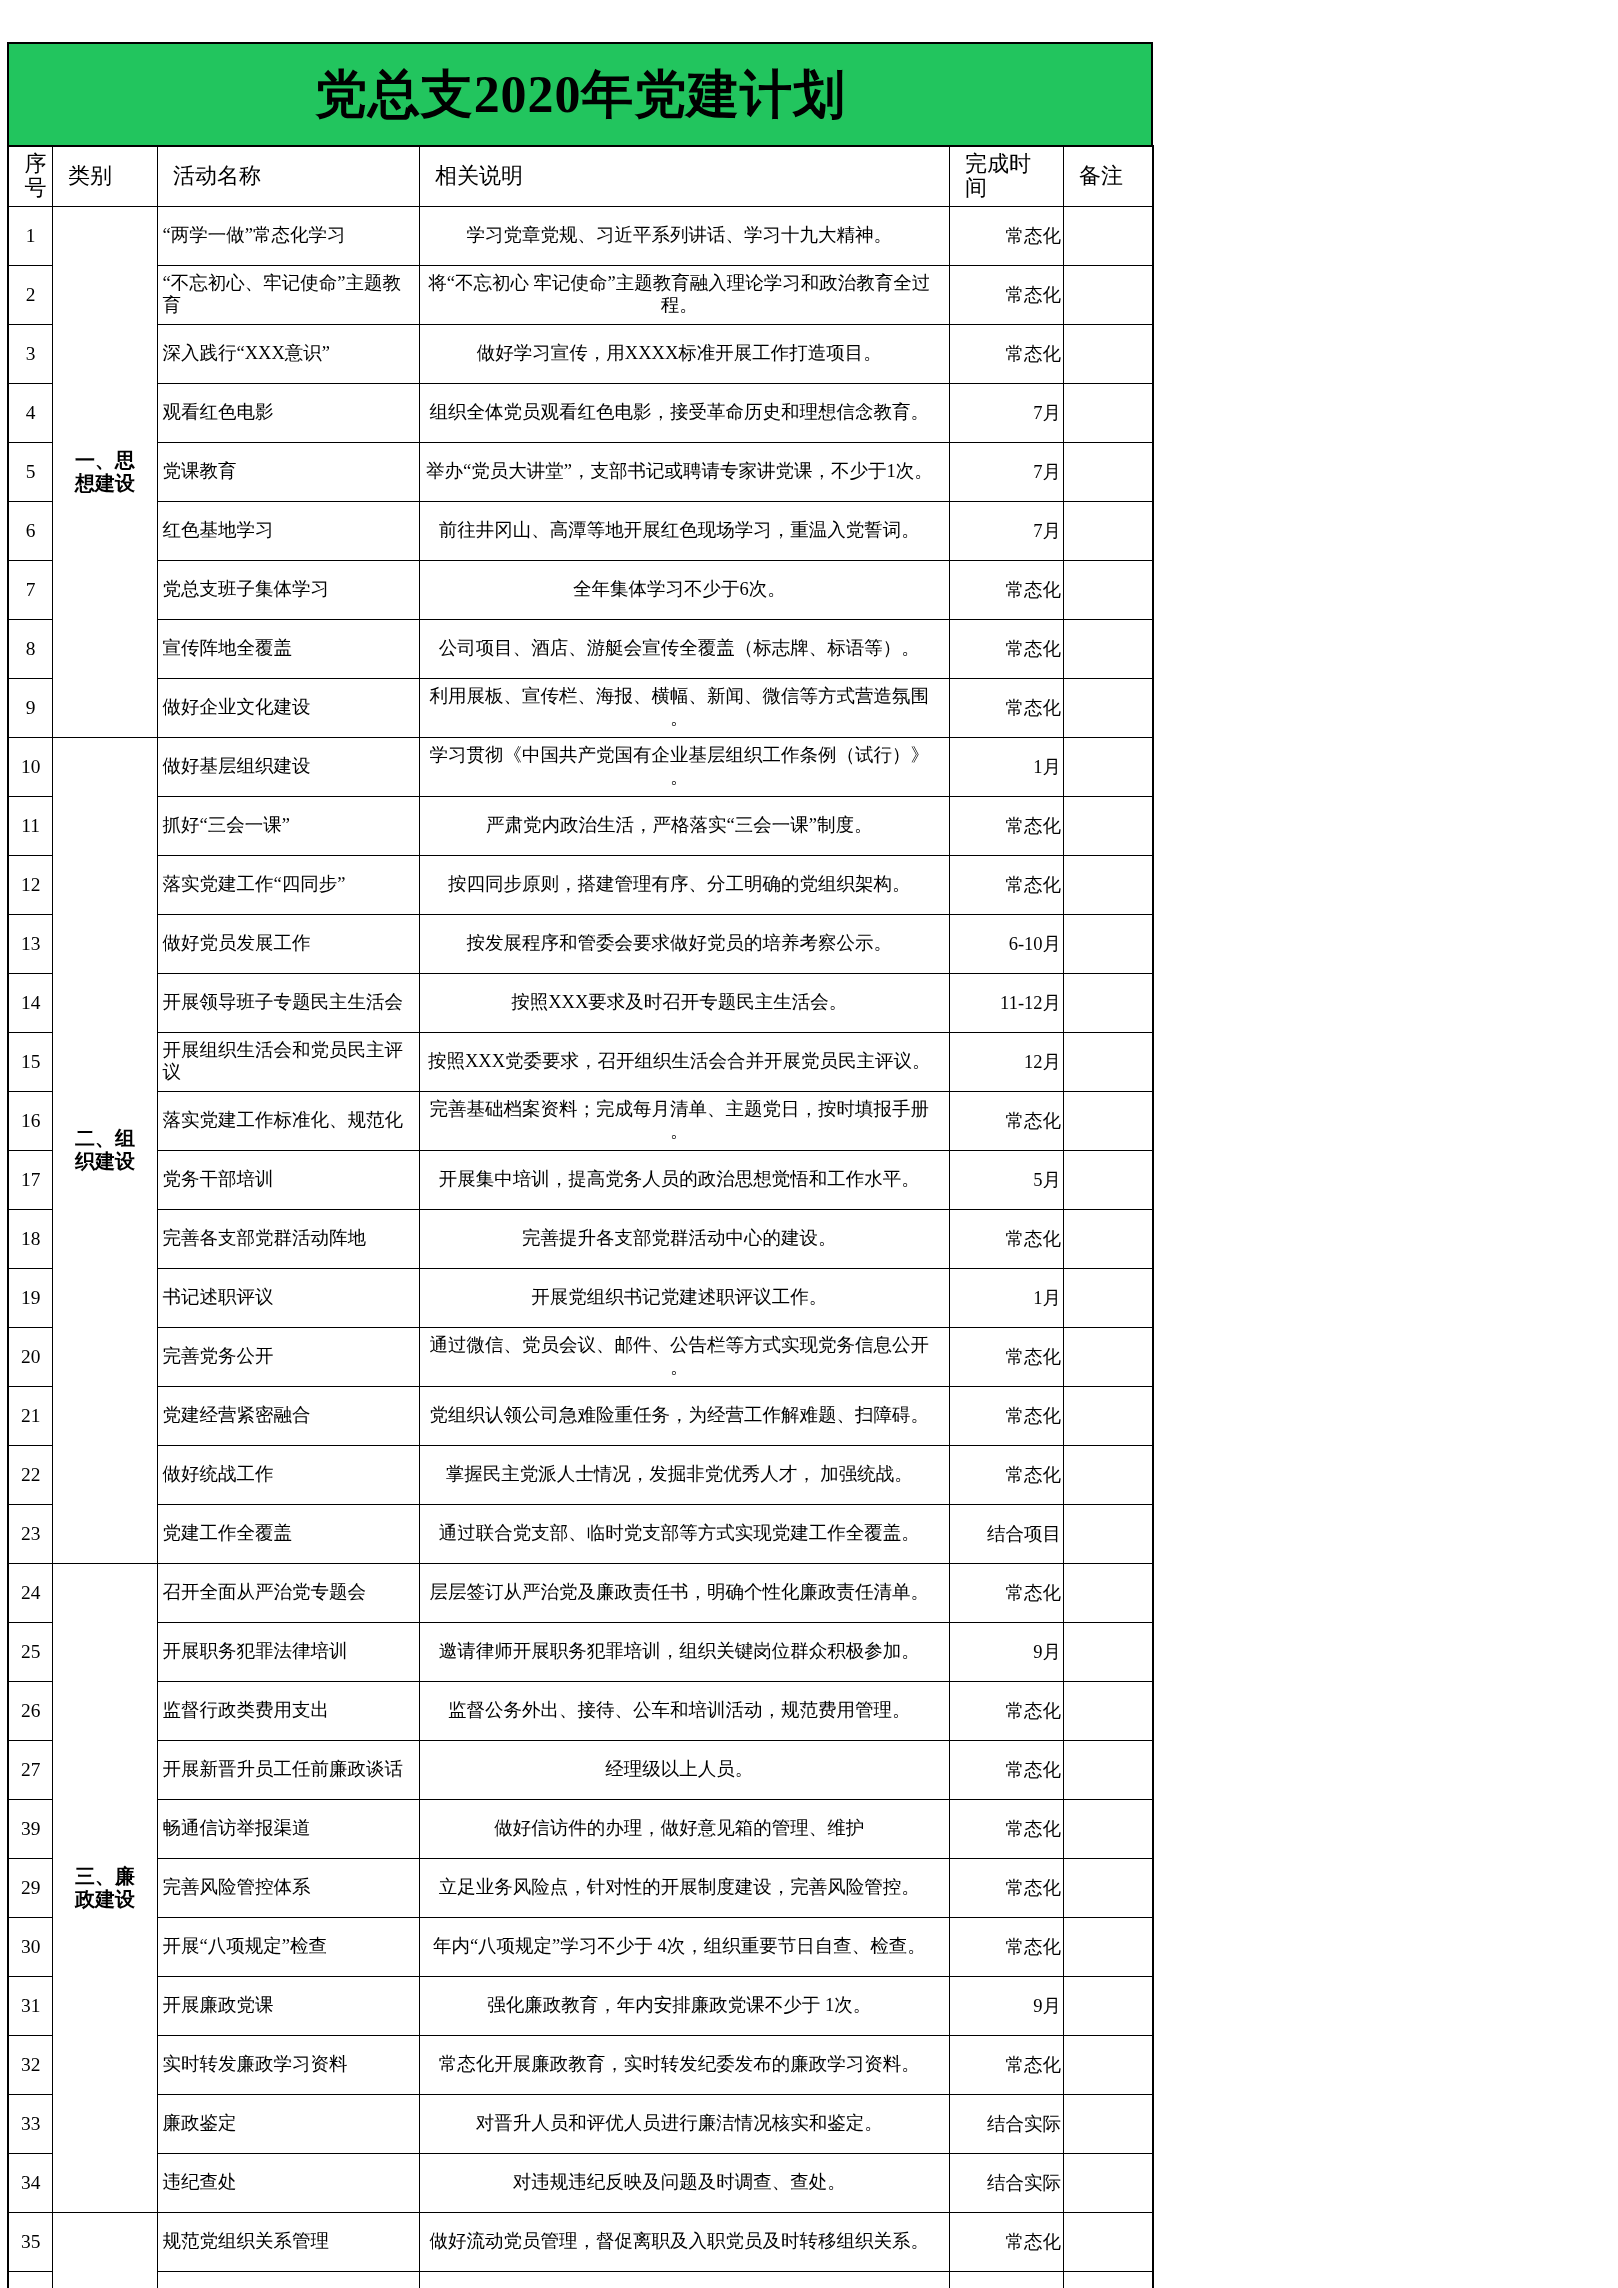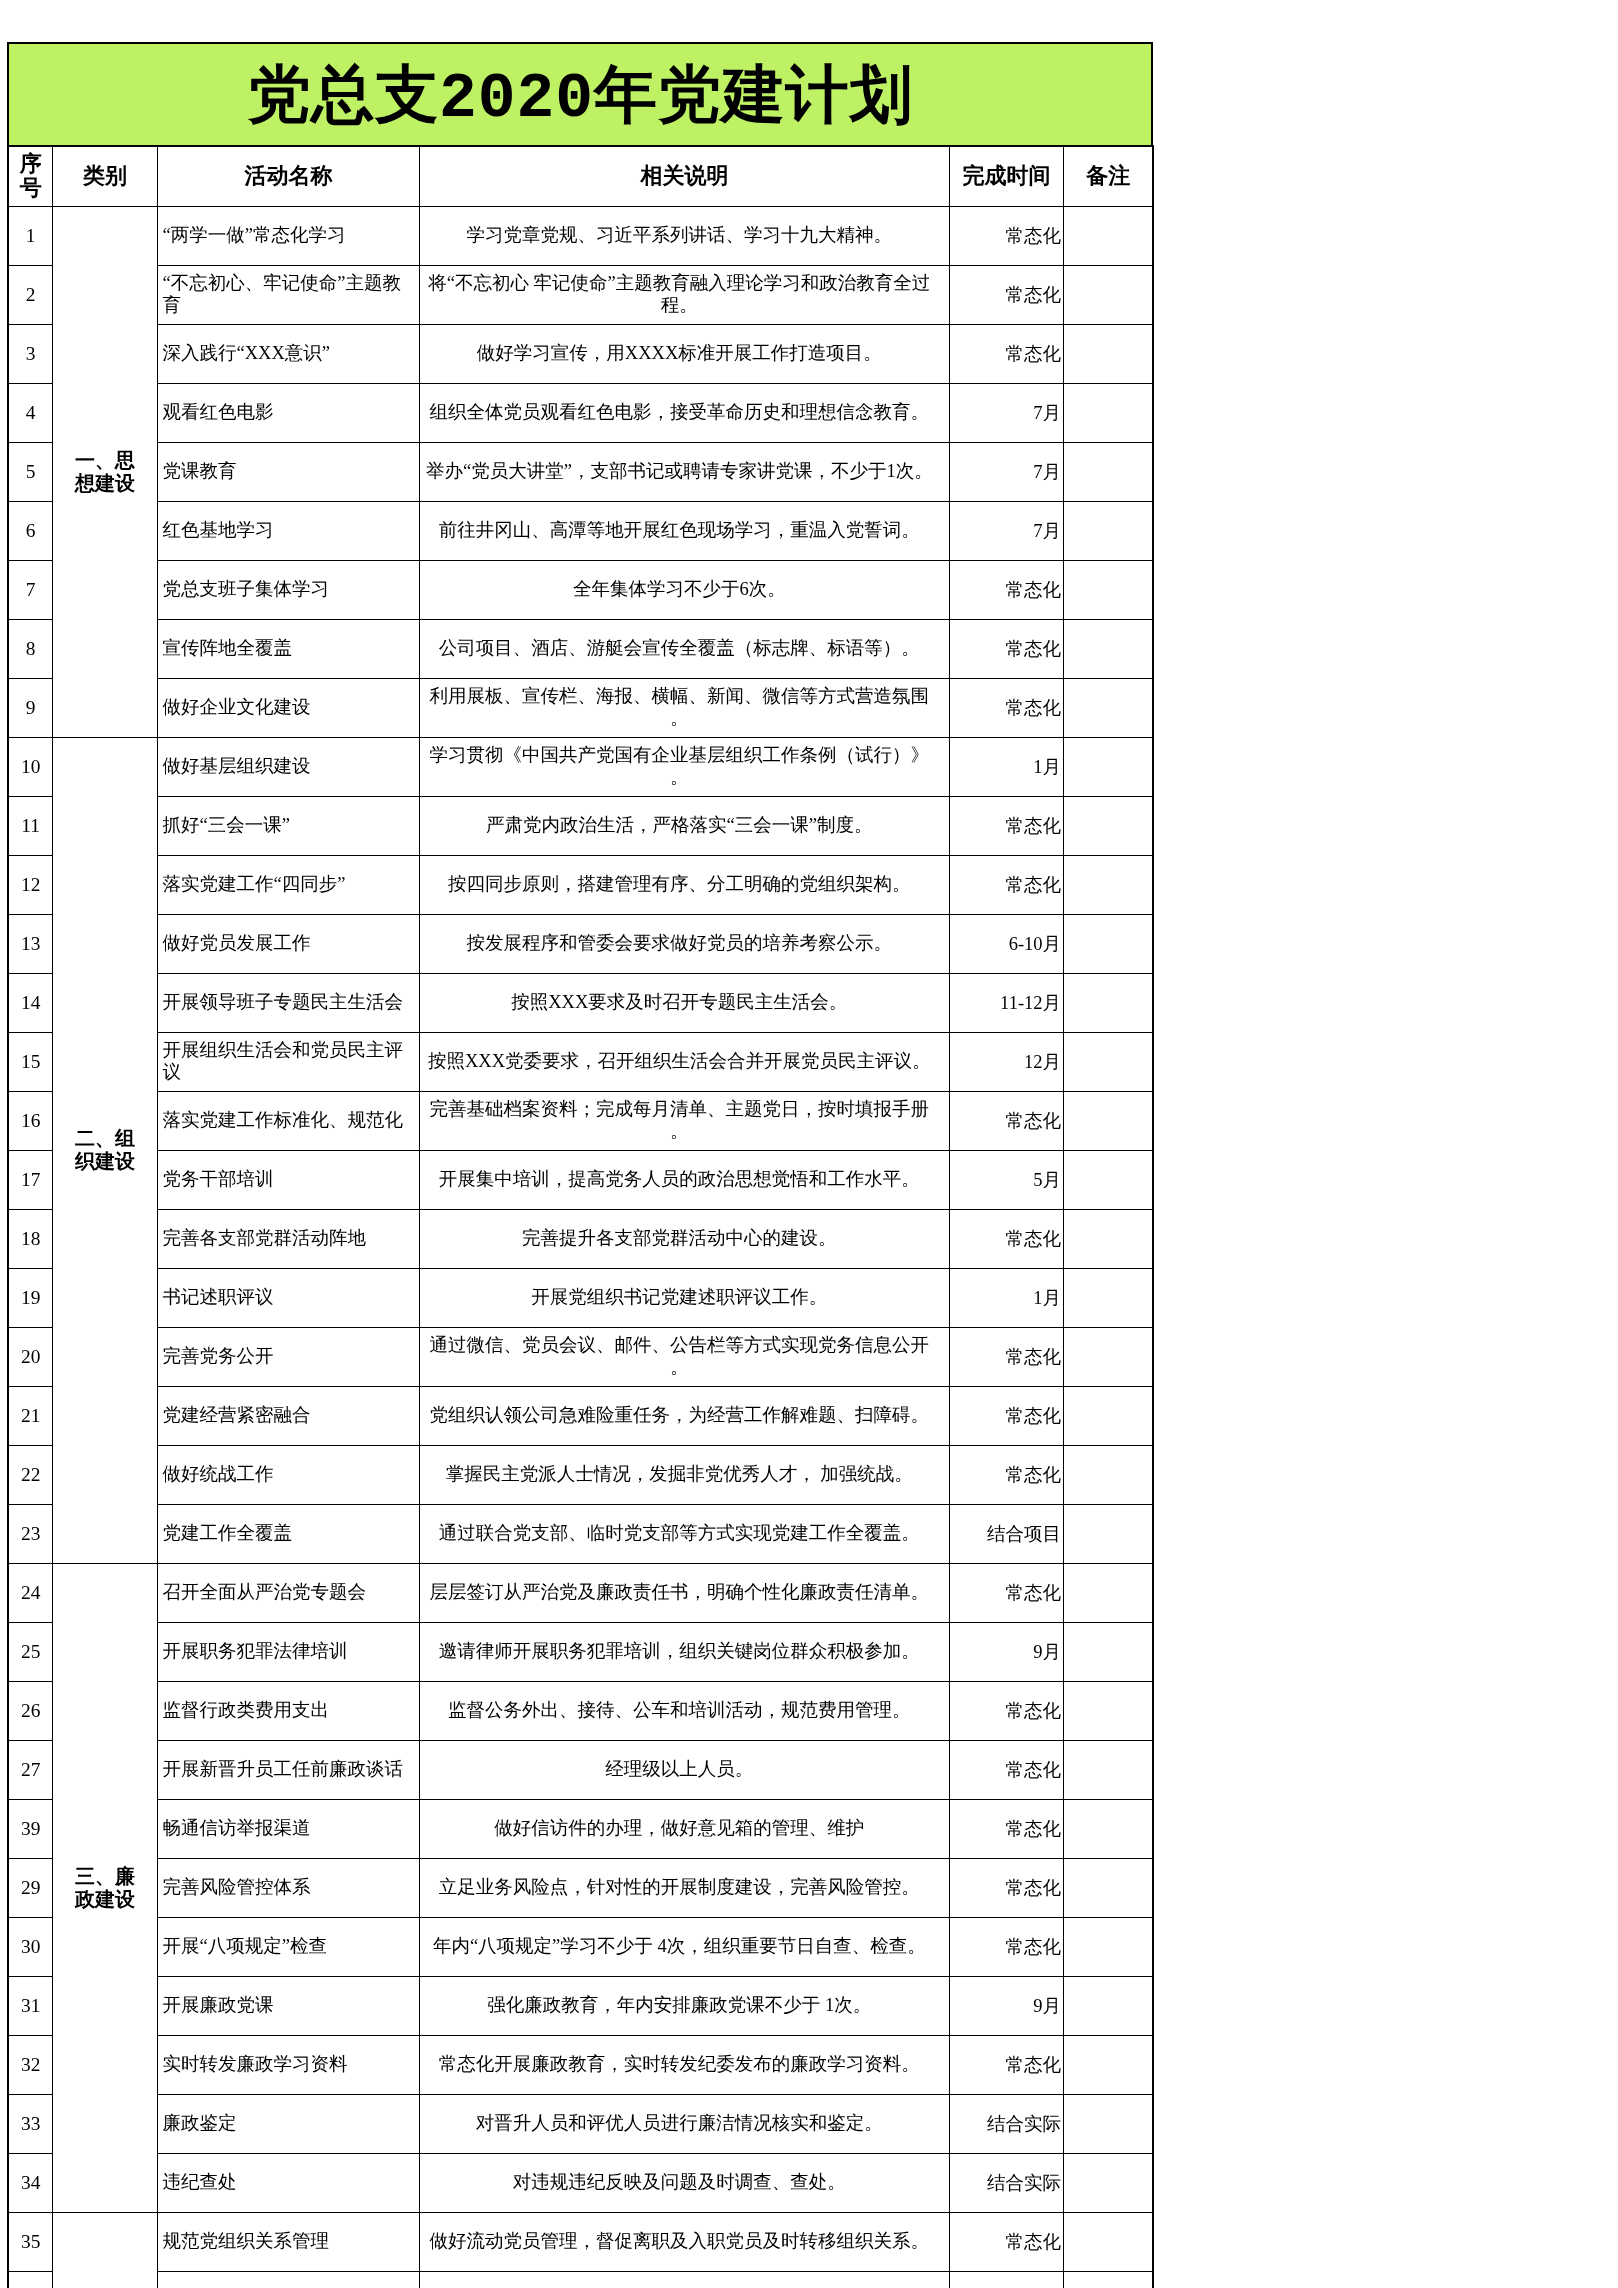--- a/index.html
+++ b/index.html
@@ -15,54 +15,54 @@
   .page {
     position: absolute;
     left: 7.4px;
     top: 42px;
     width: 1146px;
   }
   .title-band {
     box-sizing: border-box;
     width: 100%;
     height: 103px;
-    background: #bef264;
+    background: #22c55e;
     border: 2.8px solid #000000;
     border-bottom: none;
     display: flex;
     align-items: center;
     justify-content: center;
-    font-family: Liberation Mono, monospace;
+    font-family: Liberation Serif, serif;
     font-weight: 800;
-    font-size: 63px;
+    font-size: 52px;
     letter-spacing: 0.9px;
     color: #000000;
   }
   table.plan {
     border-collapse: collapse;
     table-layout: fixed;
     width: 1146px;
     border: 2.8px solid #000000;
   }
   table.plan th, table.plan td {
     border: 1.8px solid #000000;
     box-sizing: border-box;
     vertical-align: middle;
     overflow: hidden;
   }
   thead tr { height: 60px; }
   tbody tr { height: 59px; }
   tbody tr.partial { height: 59px; }
   th {
     font-family: "Liberation Sans", "DejaVu Sans", sans-serif;
-    font-weight: 700;
+    font-weight: 400;
     font-size: 22px;
-    text-align: center;
+    text-align: left;
     line-height: 1.1;
-    padding: 0 1px;
+    padding: 0 15px;
     word-break: break-all;
     line-break: anywhere;
   }
   td.c-no {
     text-align: center;
     font-size: 19.4px;
     padding: 0;
   }
   td.c-cat {
     font-family: "Liberation Sans", "DejaVu Sans", sans-serif;

